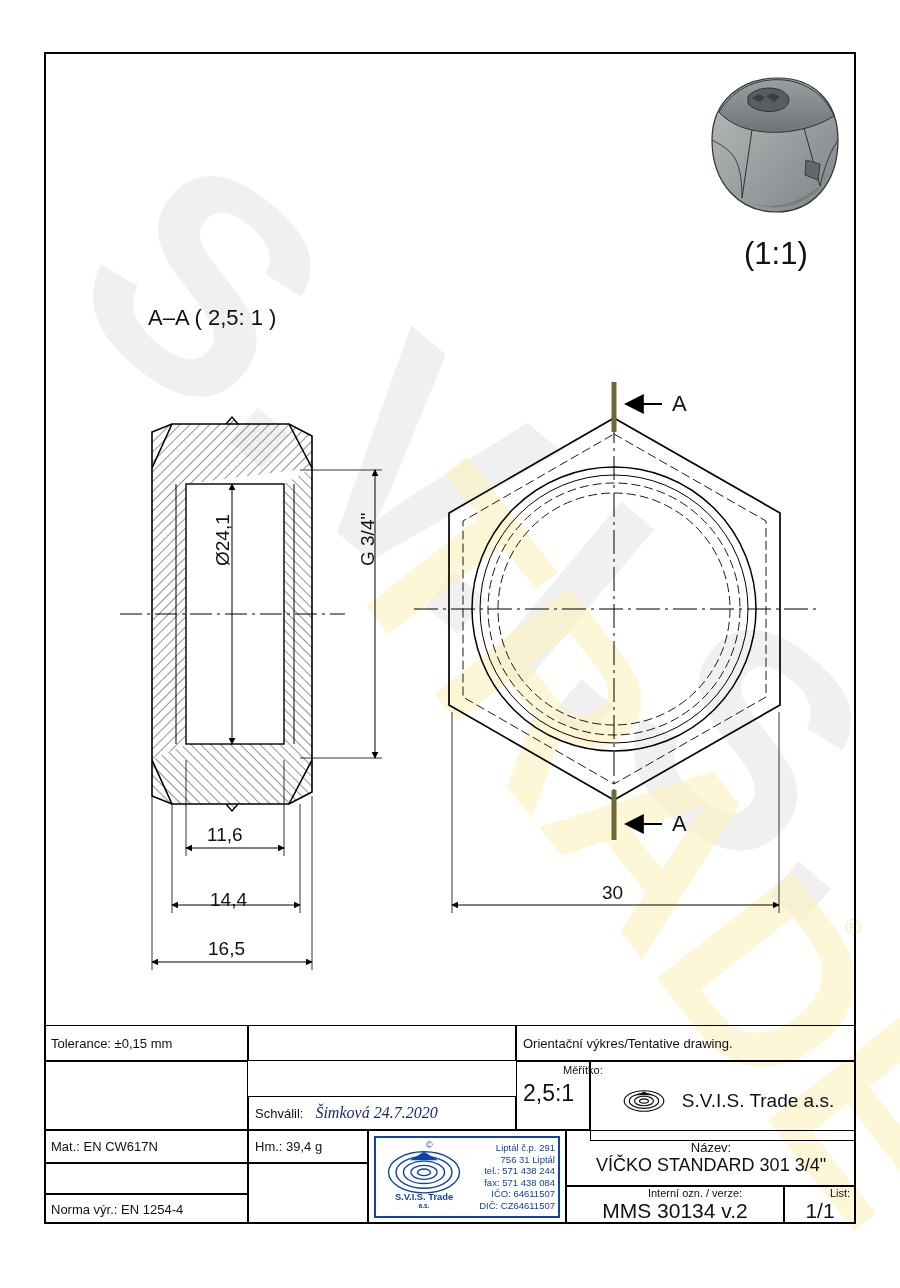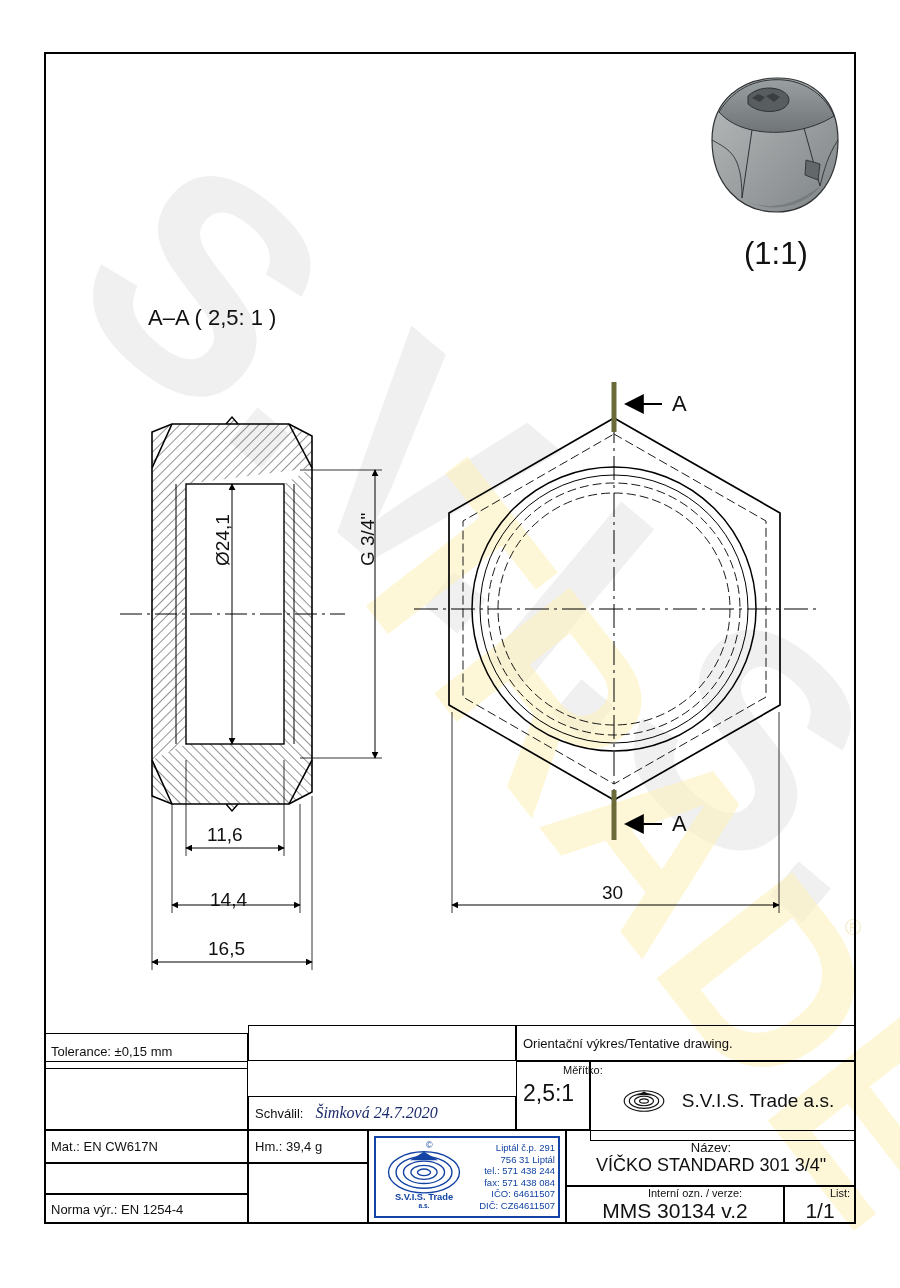--- a/index.html
+++ b/index.html
@@ -171,21 +171,21 @@
 <div class="lbl" style="left:210px;top:881px;font-size:19px;margin-top:8px;">14,4</div>
 <div class="lbl" style="left:208px;top:938px;font-size:19px;">16,5</div>
 
 <div class="lbl" style="left:602px;top:882px;font-size:19px;">30</div>
 
 <div class="lbl" style="left:672px;top:391px;font-size:22px;">A</div>
 <div class="lbl" style="left:672px;top:811px;font-size:22px;">A</div>
 
 <div class="tb">
 
-  <div class="cell small" style="left:0;top:8px;width:204px;height:36px;">
+  <div class="cell small" style="left:0;top:0;width:204px;height:36px;">
     <span>Tolerance: ±0,15 mm</span>
   </div>
   <div class="cell small" style="left:204px;top:0;width:268px;height:36px;"></div>
   <div class="cell small" style="left:472px;top:0;width:340px;height:36px;">
     <span>Orientační výkres/Tentative drawing.</span>
   </div>
 
   <div class="cell" style="left:0;top:36px;width:204px;height:69px;"></div>
 
   <div class="cell small" style="left:204px;top:71px;width:268px;height:34px;">

